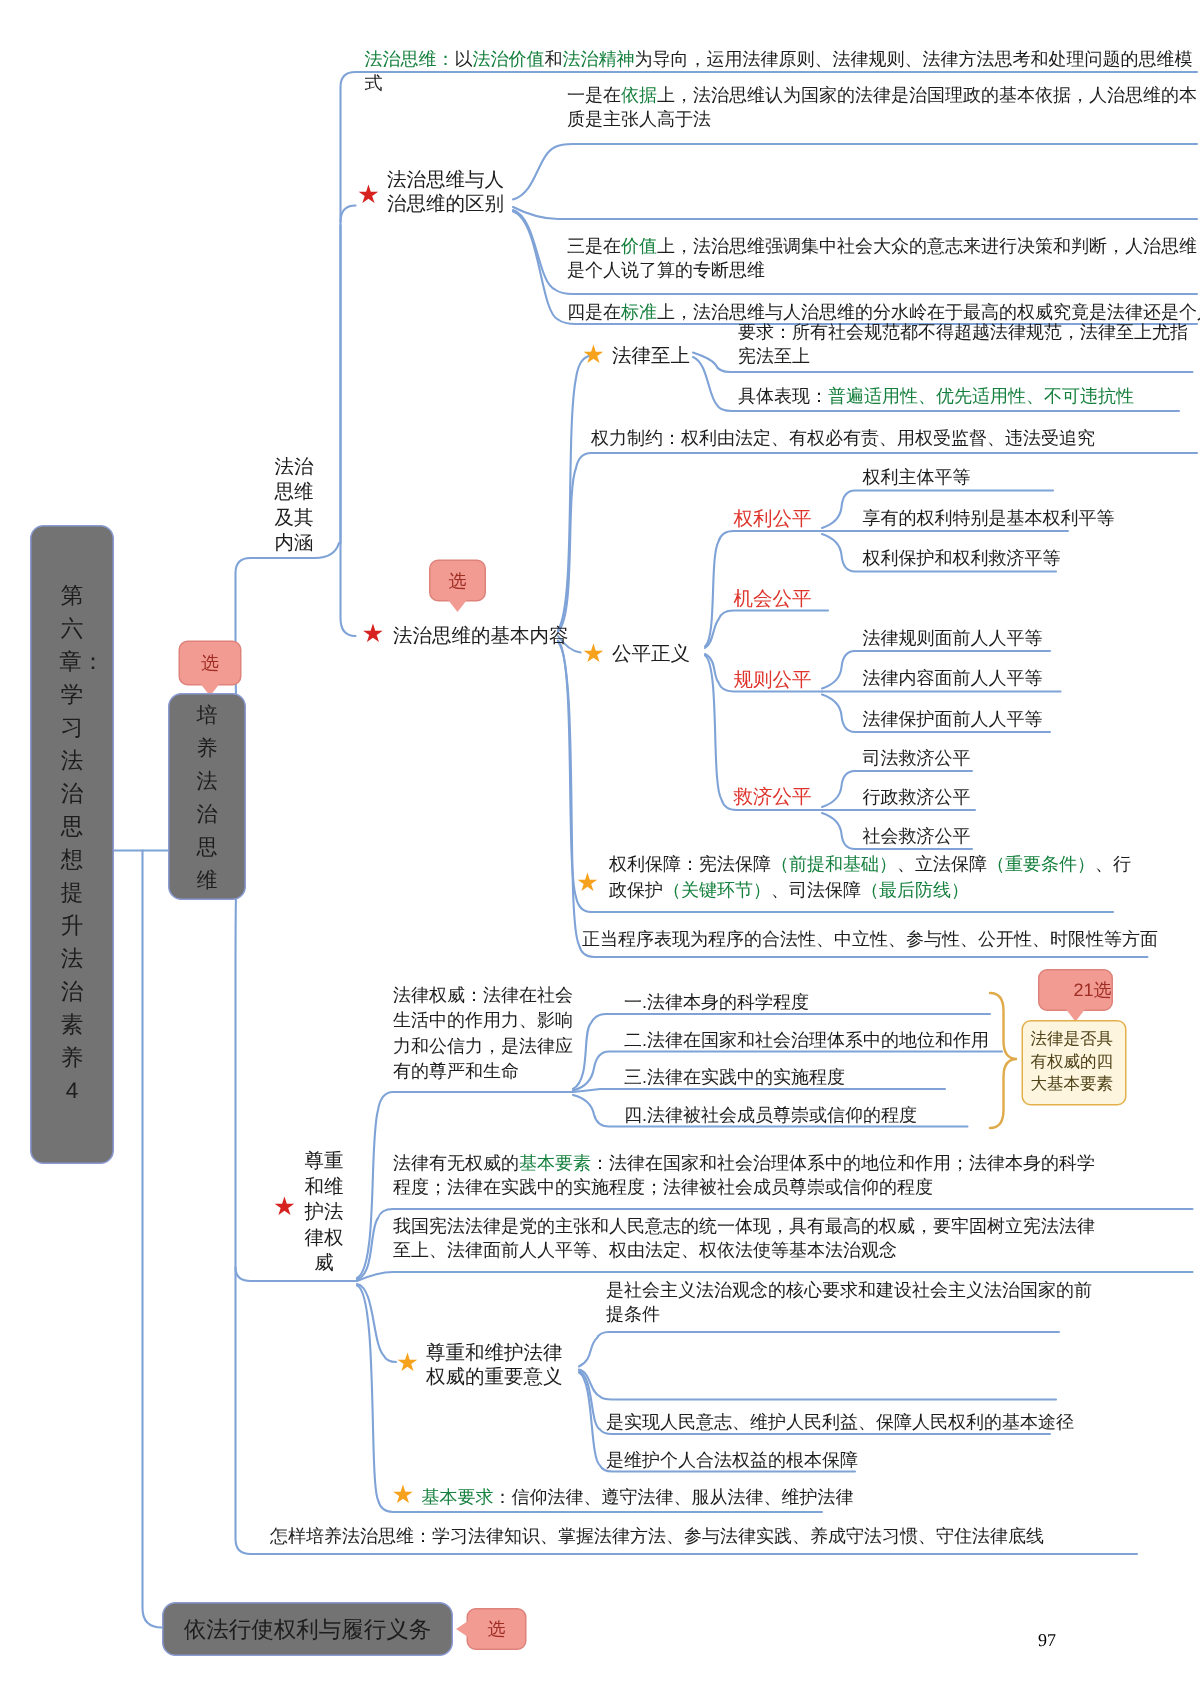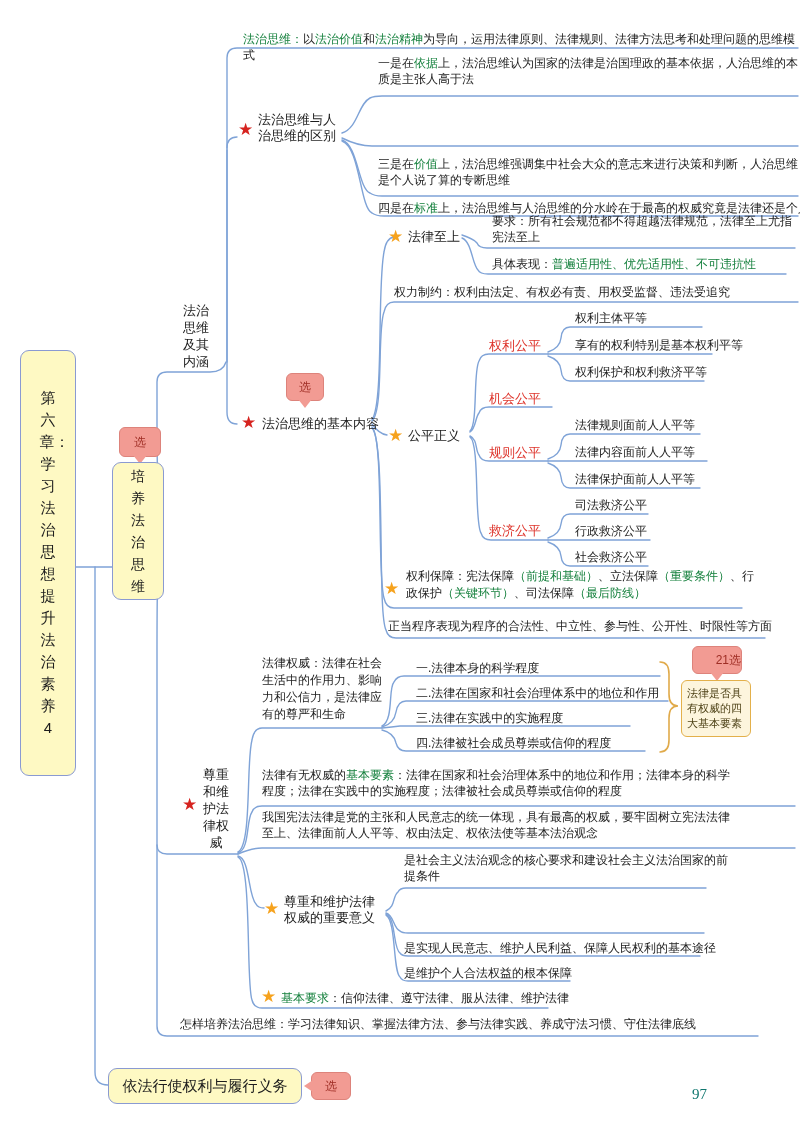--- a/index.html
+++ b/index.html
@@ -8,34 +8,34 @@
   svg.lines{position:absolute;left:0;top:0;}
   svg.lines path{fill:none;stroke:#7fa3d7;stroke-width:1.4;stroke-linecap:round;}
   svg.lines path.br{stroke:#e0aa4a;stroke-width:1.6;}
   .t{position:absolute;font-size:12px;line-height:16px;}
   .t13{position:absolute;font-size:13px;line-height:16px;}
   .red{color:#15803d;}
   .rlab{position:absolute;font-size:13px;color:#de342b;}
   .star{position:absolute;font-size:17px;line-height:17px;}
   .star.sr{color:#d6231f;}
   .star.so{color:#f6a21d;}
-  .nbox{position:absolute;background:#fef9c3;border:1.6px solid #8a9ad2;border-radius:9px;
+  .nbox{position:absolute;background:#737373;border:1.6px solid #8a9ad2;border-radius:9px;
         display:flex;align-items:center;justify-content:center;text-align:center;}
   .vt{word-break:break-all;text-align:center;}
   .badge{position:absolute;background:#f29b93;border:1px solid #dd837b;border-radius:6px;
          color:#9e2d24;font-size:12px;display:flex;align-items:center;justify-content:center;}
   .badge .tail-down{position:absolute;left:50%;bottom:-8px;transform:translateX(-50%);
          width:0;height:0;border-left:7px solid transparent;border-right:7px solid transparent;
          border-top:9px solid #f29b93;}
   .badge .tail-left{position:absolute;left:-8px;top:50%;transform:translateY(-50%);
          width:0;height:0;border-top:6px solid transparent;border-bottom:6px solid transparent;
          border-right:9px solid #f29b93;}
   .note{position:absolute;background:#fdf5dd;border:1.4px solid #e3b04b;border-radius:6px;
         font-size:11px;line-height:15px;color:#4f4318;padding:5px 5px;}
-  .pg{position:absolute;font-family:"Liberation Serif","DejaVu Serif",serif;font-size:15px;color:#0f766e;}
+  .pg{position:absolute;font-family:"Liberation Serif","DejaVu Serif",serif;font-size:12px;color:#000000;}
 </style>
 </head>
 <body>
 
 <div class="canvas">
 
   <svg class="lines" width="800" height="1131" viewBox="0 0 800 1131">
 
     <path d="M75 567 H112"></path>
     <path d="M95 567 V1072 Q95 1085 108 1085"></path>
@@ -150,21 +150,21 @@
   <div class="rlab" style="left:489px;top:522px;">救济公平</div>
   <div class="t" style="left:575px;top:497px;width:160px;">司法救济公平</div>
   <div class="t" style="left:575px;top:523px;width:160px;">行政救济公平</div>
   <div class="t" style="left:575px;top:549px;width:160px;">社会救济公平</div>
 
   <span class="star so" style="left:384px;top:580px;">★</span>
   <div class="t" style="left:406px;top:568px;width:348px;line-height:17px;"><span>权利保障：宪法保障</span><span class="red">（前提和基础）</span><span>、立法保障</span><span class="red">（重要条件）</span><span>、行政保护</span><span class="red">（关键环节）</span><span>、司法保障</span><span class="red">（最后防线）</span></div>
   <div class="t" style="left:388px;top:618px;width:390px;">正当程序表现为程序的合法性、中立性、参与性、公开性、时限性等方面</div>
 
   <span class="star sr" style="left:182px;top:796px;">★</span>
-  <div class="t13 vt" style="left:202px;top:766px;width:28px;line-height:17px;">尊重和维护法律权威</div>
+  <div class="t13 vt" style="left:202px;top:766px;width:28px;line-height:17px;font-family:Liberation Mono, monospace;">尊重和维护法律权威</div>
 
   <div class="t" style="left:262px;top:655px;width:124px;line-height:17px;">法律权威：法律在社会生活中的作用力、影响力和公信力，是法律应有的尊严和生命</div>
   <div class="t" style="left:416px;top:660px;width:260px;">一.法律本身的科学程度</div>
   <div class="t" style="left:416px;top:685px;width:260px;">二.法律在国家和社会治理体系中的地位和作用</div>
   <div class="t" style="left:416px;top:710px;width:260px;">三.法律在实践中的实施程度</div>
   <div class="t" style="left:416px;top:735px;width:260px;">四.法律被社会成员尊崇或信仰的程度</div>
 
   <div class="badge" style="left:692px;top:646px;width:48px;height:26px;justify-content:flex-end;">
     <span>21选</span>
     <span class="tail-down"></span>

